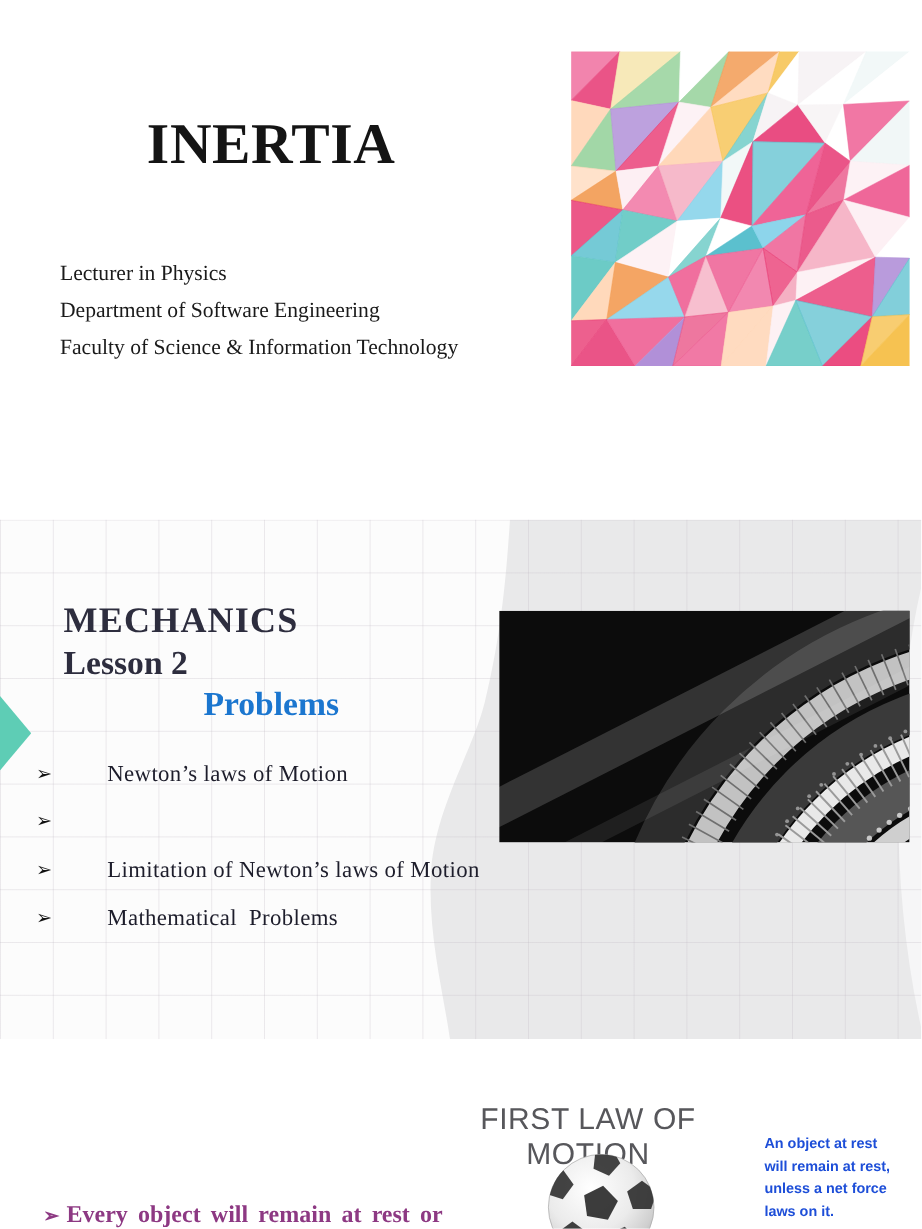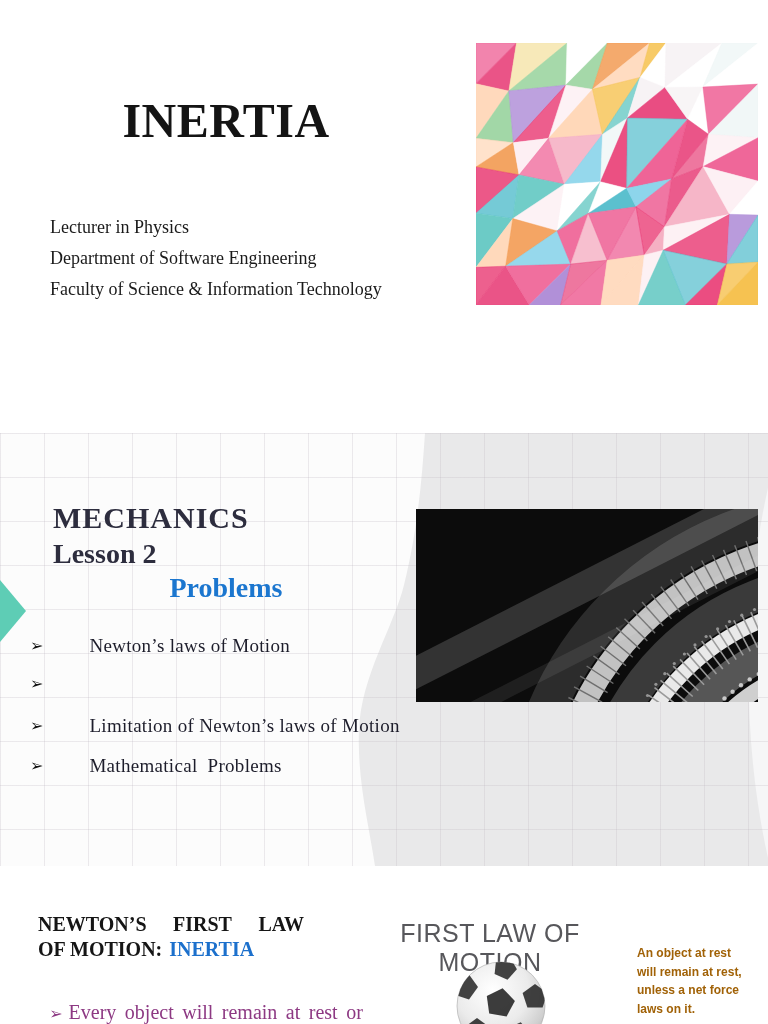--- a/index.html
+++ b/index.html
@@ -39,28 +39,28 @@
   .s2-bullets .btext{white-space:pre;letter-spacing:.3px;margin-left:44px;}
   .s2-machine{position:absolute;left:416px;top:76px;width:342px;height:193px;}
   .s2-arrow{position:absolute;left:0;top:147px;width:26px;height:62px;}
 
   
   .slide3{position:absolute;left:0;top:866px;width:768px;height:158px;background:#fff;overflow:hidden;}
   .s3-heading{position:absolute;left:38px;top:46px;width:266px;font-weight:bold;
               font-size:20px;line-height:25px;color:#151515;}
   .s3-h-line1{display:flex;justify-content:space-between;}
   .s3-h-hl{color:var(--inertia-blue);margin-left:7px;}
-  .s3-bullet{position:absolute;left:36px;top:135px;width:340px;font-weight:normal;font-size:20px;
-             color:var(--purple);word-spacing:3.5px;text-align:center;}
+  .s3-bullet{position:absolute;left:36px;top:135px;width:340px;font-weight:bold;font-size:20px;
+             color:var(--purple);word-spacing:3.5px;}
   .s3-bullet .marker{font-size:16px;margin-right:6px;}
   .s3-center-title{position:absolute;left:350px;top:53px;width:280px;text-align:center;
       font-family:"Liberation Sans", sans-serif;font-size:25px;color:var(--title-gray);letter-spacing:.5px;}
   .s3-ball{position:absolute;left:456px;top:95px;width:90px;height:90px;}
   .s3-caption{position:absolute;left:637px;top:78px;width:116px;
-      font-family:"Liberation Sans", sans-serif;font-weight:bold;font-size:12px;line-height:18.5px;color:#a16207;}
+      font-family:"Liberation Sans", sans-serif;font-weight:bold;font-size:12px;line-height:18.5px;color:#1d4ed8;}
 </style>
 </head>
 <body>
 
 <div class="page">
 
   <section class="slide1">
     <div class="s1-name">
       <div>INERTIA</div>
     </div>
@@ -333,28 +333,20 @@
           <circle cx="391.8" cy="84.8" r="1.6" fill="#bbbbbb" opacity="0.7"></circle>
           <circle cx="412.6" cy="142.3" r="2.2" fill="#dddddd" opacity="0.85"></circle>
           <circle cx="405.5" cy="82.8" r="1.6" fill="#bbbbbb" opacity="0.7"></circle>
           <rect x="-80" y="64" width="640" height="30" fill="rgba(255,255,255,0.16)" transform="rotate(-27 170 96)"></rect>
           <rect x="-80" y="130" width="640" height="14" fill="rgba(255,255,255,0.08)" transform="rotate(-27 170 96)"></rect>
         </svg>
     </div>
   </section>
 
   <section class="slide3">
-    <div class="s3-heading">
-      <div class="s3-h-line1">
-        <span>NEWTON’S</span>
-        <span>FIRST</span>
-        <span>LAW</span>
-      </div>
-      <div><span>OF MOTION:</span><span class="s3-h-hl">INERTIA</span></div>
-    </div>
     <div class="s3-bullet"><span class="marker">➢</span><span>Every object will remain at rest or</span></div>
     <div class="s3-center-title">FIRST LAW OF MOTION</div>
     <svg class="s3-ball" viewBox="0 0 90 90">
         <defs>
       <radialGradient id="ballg" cx="40%" cy="32%" r="75%">
         <stop offset="0%" stop-color="#ffffff"></stop>
             <stop offset="55%" stop-color="#ebebeb"></stop>
         <stop offset="85%" stop-color="#cfcfcf"></stop>
             <stop offset="100%" stop-color="#b2b2b2"></stop>
       </radialGradient>

